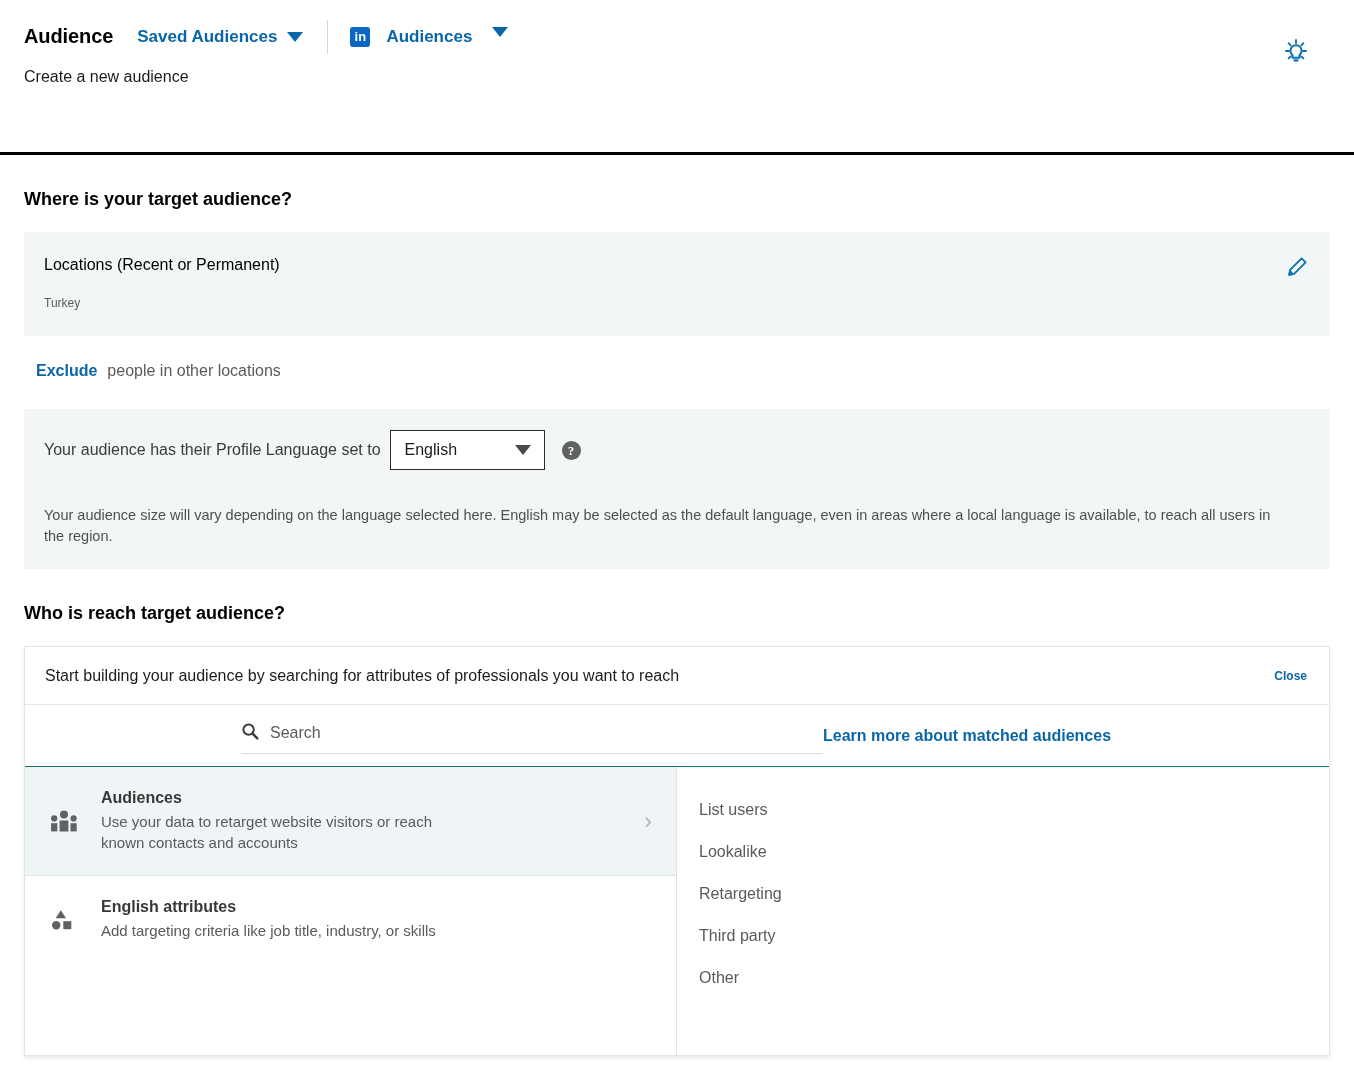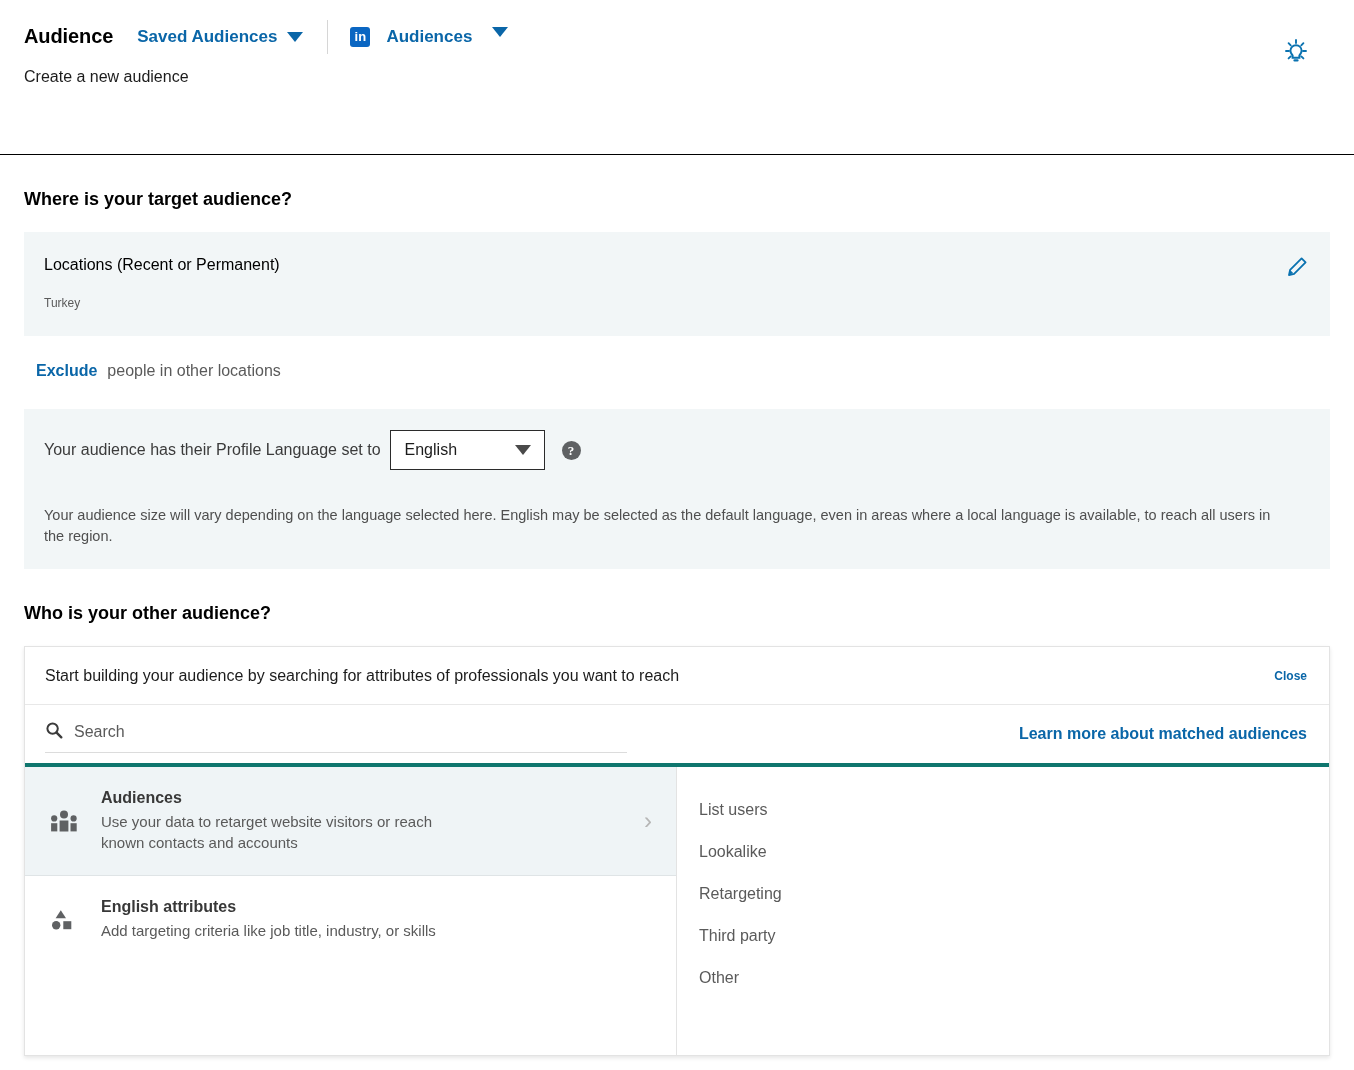--- a/index.html
+++ b/index.html
@@ -10,21 +10,21 @@
     background: #ffffff;
     font-family: "Liberation Sans", sans-serif;
     color: #000000;
     overflow: hidden;
   }
 
   
   .topbar {
     position: relative;
     height: 155px;
-    border-bottom: 1px solid #000000;
+    border-bottom: 3px solid #000000;
   }
 
   .topbar-row {
     display: flex;
     align-items: center;
     padding: 33px 0 0 24px;
     height: 40px;
   }
 
   .page-title {
@@ -246,23 +246,23 @@
     color: #0a66a8;
     font-size: 12px;
     font-weight: bold;
     cursor: pointer;
   }
 
   .search-row {
     height: 62px;
     display: flex;
     align-items: center;
-    justify-content: space-between;
+    justify-content: center;
     padding: 0 22px 0 20px;
-    border-bottom: 4px solid #0f766e;
+    border-bottom: 1px solid #0f766e;
   }
 
   .search-wrap {
     display: flex;
     align-items: center;
     gap: 11px;
     width: 582px;
     border-bottom: 1px solid #dcdcdc;
     padding-bottom: 9px;
     margin-top: 5px;
@@ -421,21 +421,21 @@
       <span class="lang-label">Your audience has their Profile Language set to</span>
       <div class="lang-select">
         <span>English</span>
         <span class="sel-caret"></span>
       </div>
       <div class="help-icon">?</div>
     </div>
     <div class="lang-note">Your audience size will vary depending on the language selected here. English may be selected as the default language, even in areas where a local language is available, to reach all users in the region.</div>
   </div>
 
-  <div class="section-h">Who is your other audience?</div>
+  <div class="section-h">Who is reach target audience?</div>
 
   <div class="builder">
 
     <div class="builder-head">
       <div class="builder-head-text">Start building your audience by searching for attributes of professionals you want to reach</div>
       <div class="close-link">Close</div>
     </div>
 
     <div class="search-row">
       <div class="search-wrap">

